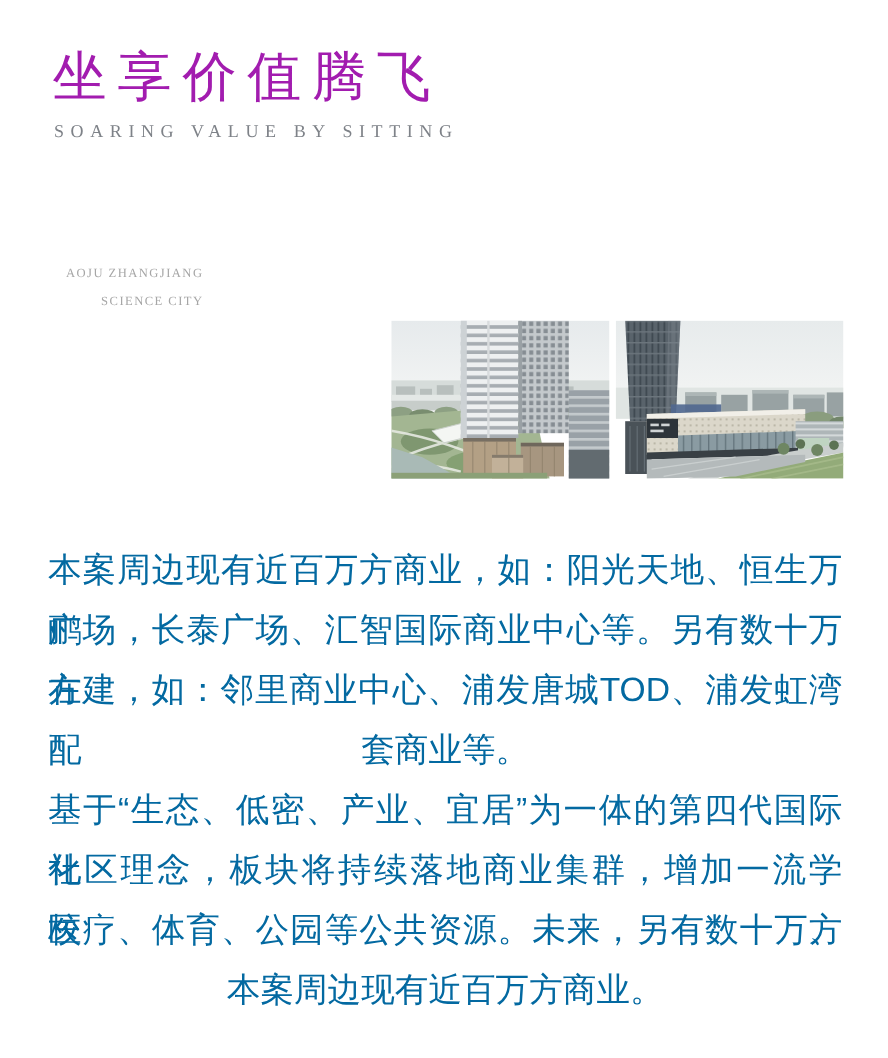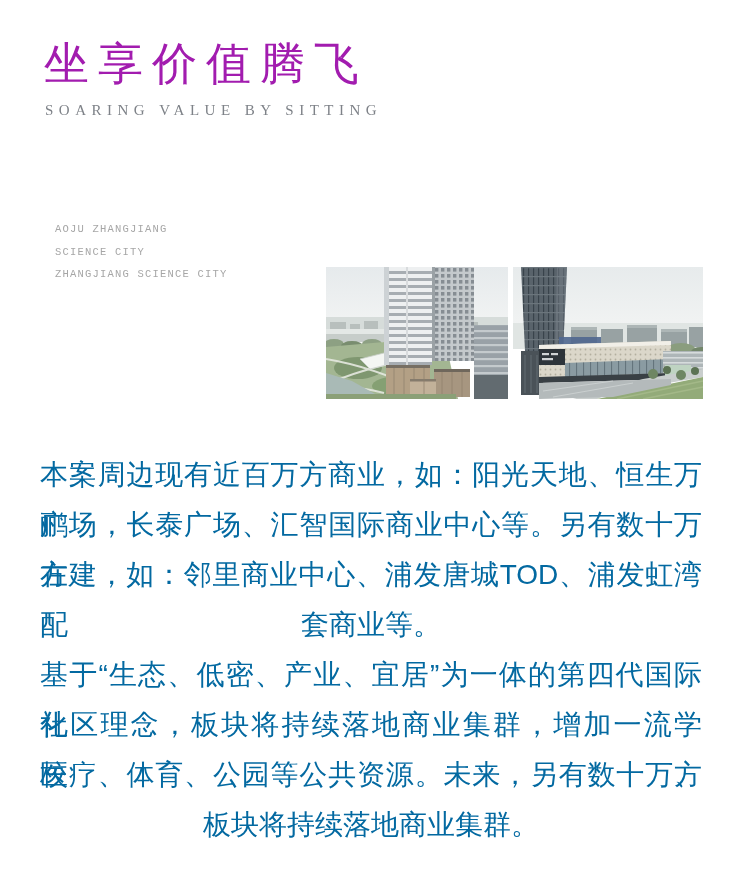--- a/index.html
+++ b/index.html
@@ -32,26 +32,27 @@
     font-weight: 400;
     letter-spacing: 5.5px;
     color: #7e8288;
     line-height: 1;
     white-space: nowrap;
   }
   .caption {
     position: absolute;
     left: 55px;
     top: 218px;
-    font-family: Liberation Mono, monospace;
+    font-family: Liberation Serif, serif;
     font-size: 10.5px;
     letter-spacing: 1.2px;
     color: #a6a6a6;
     line-height: 22.5px;
     white-space: nowrap;
+    text-align: right;
   }
   .photo {
     position: absolute;
     top: 267px;
     overflow: hidden;
   }
   .photo svg { display: block; }
   .photo-left  { left: 326px; width: 182px; height: 132px; }
   .photo-right { left: 513px; width: 190px; height: 132px; }
   .body-text {
@@ -75,21 +76,20 @@
 <body>
 
 <div class="page">
 
   <div class="title">坐享价值腾飞</div>
   <div class="subtitle">SOARING VALUE BY SITTING</div>
 
   <div class="caption">
     <div>AOJU ZHANGJIANG</div>
     <div>SCIENCE CITY</div>
-    <div>ZHANGJIANG SCIENCE CITY</div>
   </div>
 
   <div class="photo photo-left">
     <svg width="182" height="132" viewBox="0 0 182 132" xmlns="http://www.w3.org/2000/svg">
       <defs>
         <linearGradient id="skyL" x1="0" y1="0" x2="0" y2="1">
           <stop offset="0" stop-color="#e6eaec"></stop>
           <stop offset="1" stop-color="#f6f7f6"></stop>
         </linearGradient>
         <pattern id="floorsA" width="6" height="7" patternUnits="userSpaceOnUse">
@@ -250,16 +250,16 @@
   </div>
 
   <div class="body-text">
     <div class="line j">本案周边现有近百万方商业，如：阳光天地、恒生万鹂</div>
     <div class="line j">广场，长泰广场、汇智国际商业中心等。另有数十万方</div>
     <div class="line j">在建，如：邻里商业中心、浦发唐城TOD、浦发虹湾配</div>
     <div class="line">套商业等。</div>
     <div class="line j">基于“生态、低密、产业、宜居”为一体的第四代国际化</div>
     <div class="line j">社区理念，板块将持续落地商业集群，增加一流学校、</div>
     <div class="line j">医疗、体育、公园等公共资源。未来，另有数十万方</div>
-    <div class="line">板块将持续落地商业集群。</div>
+    <div class="line">本案周边现有近百万方商业。</div>
   </div>
 
 </div>
 
 </body></html>

